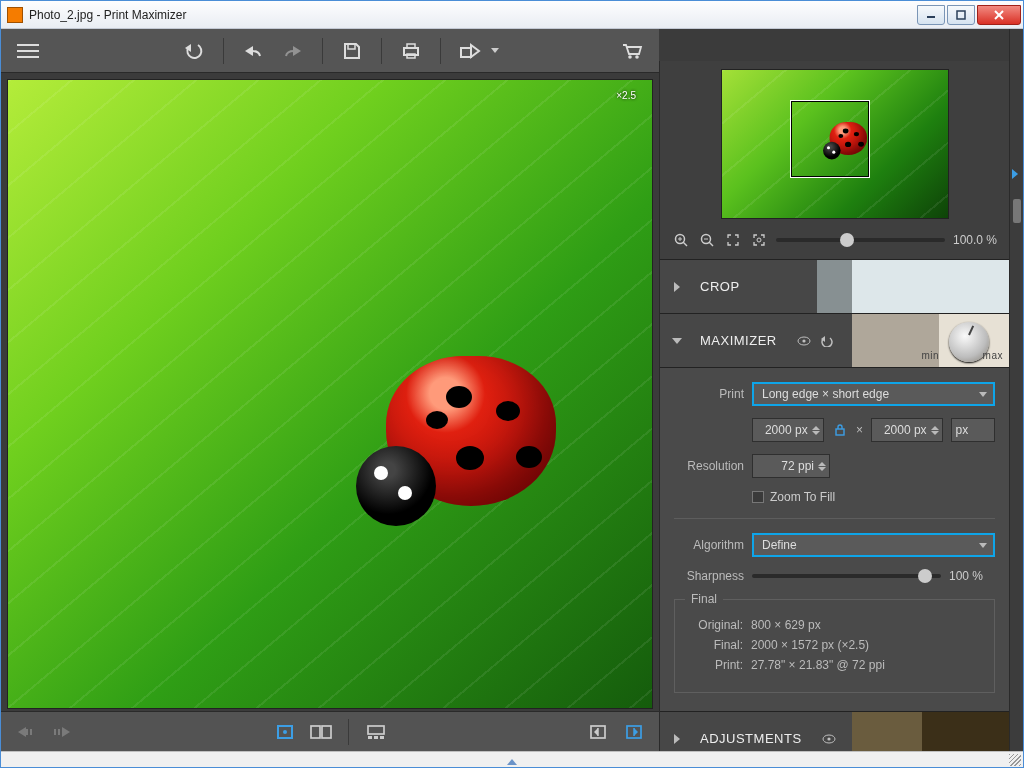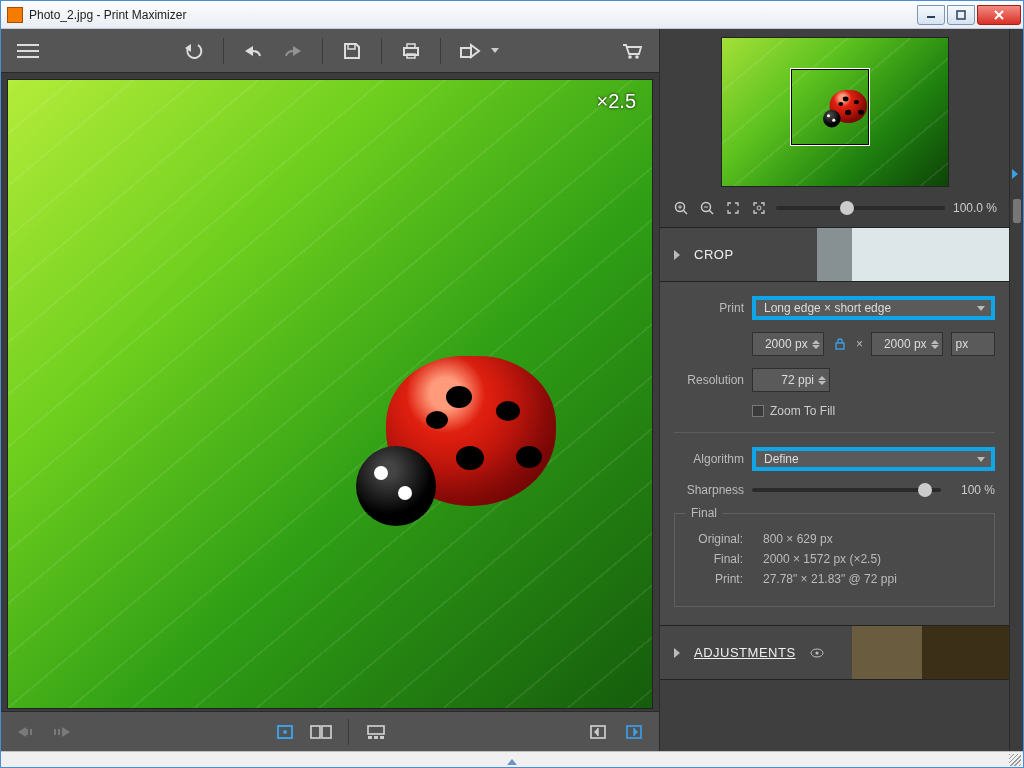--- a/index.html
+++ b/index.html
@@ -8,35 +8,35 @@
 .window { width: 1024px; height: 768px; display: flex; flex-direction: column; border: 1px solid #4a8dd6; }
 .titlebar { height: 28px; background: linear-gradient(#fdfdfe,#e9edf3); display: flex; align-items: center; padding: 0 0 0 6px; border-bottom: 1px solid #c3c9d4; }
 .titlebar .app-icon { width: 16px; height: 16px; background: #f57c00; margin-right: 6px; border: 1px solid #a05000; }
 .titlebar .title { font-size: 12px; color: #222; flex: 1; }
 .winbtns { display: flex; height: 20px; margin-right: 2px; }
 .winbtn { width: 28px; height: 20px; border: 1px solid #7a95b6; border-radius: 0 0 3px 3px; margin-left: 2px; display: flex; align-items: center; justify-content: center; background: linear-gradient(#f6f9fc,#d6e3f0); font-size: 10px; color: #2a3f5a; }
 .winbtn.close { background: linear-gradient(#f28b82,#d93025); color: #fff; border-color: #a02018; width: 44px; }
 
 .app-body { flex: 1; display: flex; background: #3b3b3b; min-height: 0; }
 .main-col { flex: 1; display: flex; flex-direction: column; min-width: 0; }
-.side-col { width: 350px; background: #3f3f3f; display: flex; flex-direction: column; border-left: 1px solid #2a2a2a; }
+.side-col { width: 350px; background: #3f3f3f; display: flex; flex-direction: column; border-left: 1px solid #2a2a2a; margin-top: 32px; }
 .side-rail { width: 14px; background: #3c3c3c; display: flex; flex-direction: column; align-items: center; padding-top: 140px; gap: 20px; border-left: 1px solid #2a2a2a; }
 .side-rail .rtab { width: 10px; height: 10px; border-left: 6px solid #3c9ee5; border-top: 5px solid transparent; border-bottom: 5px solid transparent; }
 .side-rail .rtab2 { width: 8px; height: 24px; background: #777; border-radius: 2px; }
 
 
 .toolbar { height: 44px; background: #555; display: flex; align-items: center; padding: 0 10px; gap: 6px; border-bottom: 1px solid #2a2a2a; }
 .tbtn { width: 34px; height: 30px; display: flex; align-items: center; justify-content: center; color: #e0e0e0; cursor: pointer; border-radius: 2px; }
 .tsep { width: 1px; height: 26px; background: #3a3a3a; margin: 0 6px; }
 .spacer { flex: 1; }
 
 
 .canvas-wrap { flex: 1; background: #3b3b3b; padding: 6px 6px 2px 6px; min-height: 0; position: relative; }
 .canvas { width: 100%; height: 100%; position: relative; overflow: hidden; border: 1px solid #222; }
-.zoom-label { position: absolute; top: 10px; right: 16px; color: #fff; font-size: 20px; text-shadow: 0 0 3px #000; }
+.zoom-label { position: absolute; top: 10px; right: 16px; color: #fff; font-size: 10px; text-shadow: 0 0 3px #000; }
 
 
 .leaf-bg { position: absolute; inset: 0; background: linear-gradient(135deg,#b4ec3a 0%,#6fcf1e 30%,#2f9e15 60%,#155c0c 100%); }
 .leaf-bg::before { content:""; position:absolute; inset:0; background: repeating-linear-gradient(140deg, rgba(255,255,255,0.08) 0 2px, transparent 2px 40px); }
 .ladybug { position: absolute; left: 54%; top: 44%; width: 220px; height: 180px; }
 .ladybug .shell { position:absolute; left:30px; top:0; width:170px; height:150px; border-radius:50% 50% 55% 55%; background: radial-gradient(circle at 35% 25%, #ff9a7a 0 10%, #e02010 25%, #a00808 80%); box-shadow: inset -20px -20px 40px rgba(0,0,0,0.3); }
 .ladybug .head { position:absolute; left:0; top:90px; width:80px; height:80px; border-radius:50%; background: radial-gradient(circle at 40% 30%, #444 0 10%, #000 60%); }
 .dot { position:absolute; border-radius:50%; background:#000; }
 .d1{left:90px;top:30px;width:26px;height:22px;} .d2{left:140px;top:45px;width:24px;height:20px;}
 .d3{left:160px;top:90px;width:26px;height:22px;} .d4{left:100px;top:90px;width:28px;height:24px;}
@@ -54,45 +54,45 @@
 .thumb .leaf-bg{background:linear-gradient(135deg,#a4e038 0%,#5bc11e 35%,#1e800f 70%,#0e4308 100%);} 
 .thumb .marq { position:absolute; left:68px; top:30px; width:80px; height:78px; border:1px solid #fff; box-shadow:0 0 0 1px #000 inset; }
 .thumb .ladybug{left:45%;top:35%;transform:scale(0.22);transform-origin:top left;}
 .zoom-row { display:flex; align-items:center; gap:8px; padding: 8px 12px 10px; color:#ccc; font-size:12px; }
 .zicon { width:18px; height:18px; display:flex; align-items:center; justify-content:center; cursor:pointer; }
 .slider { flex:1; height:4px; background:#2a2a2a; border-radius:2px; position:relative; }
 .slider .knob { position:absolute; top:-5px; width:14px; height:14px; border-radius:50%; background:#ccc; left:38%; }
 
 
 .accordion { flex:1; overflow-y:auto; border-top:1px solid #222; }
-.panel-hd { height:54px; display:flex; align-items:center; padding:0 14px; color:#eee; font-size:13px; letter-spacing:0.5px; cursor:pointer; border-bottom:1px solid #222; background:#444 center/cover; position:relative; gap:14px; }
+.panel-hd { height:54px; display:flex; align-items:center; padding:0 14px; color:#eee; font-size:13px; letter-spacing:0.5px; cursor:pointer; border-bottom:1px solid #222; background:#444 center/cover; position:relative; gap:20px; }
 .panel-hd .arrow { width:0;height:0;border-top:5px solid transparent;border-bottom:5px solid transparent;border-left:6px solid #bbb; }
 .panel-hd.open .arrow { transform: rotate(90deg); }
 .panel-hd .icons { display:flex; gap:8px; align-items:center; }
 .panel-hd .icons svg{opacity:.8}
 .crop-bg{background:linear-gradient(90deg,#474747 0 45%, #879092 45% 55%, #dde7ea 55% 100%);}
 .max-bg{background:linear-gradient(90deg,#474747 0 55%, #afa79a 55% 80%, #e7e1d5 80% 100%);}
-.adj-bg{background:linear-gradient(90deg,#474747 0 55%, #6a5c3e 55% 75%, #3b2f18 75% 100%);text-decoration:underline;}
+.adj-bg{background:linear-gradient(90deg,#474747 0 55%, #6a5c3e 55% 75%, #3b2f18 75% 100%);}
 .dial{position:absolute;right:20px;top:8px;width:40px;height:40px;border-radius:50%;background:radial-gradient(circle at 40% 35%,#fafafa,#bdbdbd 60%,#807a70 100%);box-shadow:0 1px 2px #000;}
 .dial::after{content:"";position:absolute;left:50%;top:3px;width:2px;height:10px;background:#444;transform:translateX(-50%) rotate(25deg);transform-origin:bottom;}
 .minmax{position:absolute;font-size:10px;color:#444;} .mnl{right:70px;bottom:6px;} .mxl{right:6px;bottom:6px;}
 
 .panel-body { background:#4a4a4a; padding:14px 14px 18px; color:#ccc; font-size:12px; border-bottom:1px solid #222; display:flex; flex-direction:column; gap:12px; }
 .frow { display:flex; align-items:center; gap:8px; }
 .frow .lbl { width:70px; text-align:right; color:#bbb; }
-.sel { flex:1; height:24px; background:#5a5a5a; border:4px solid #0ea5e9; color:#ddd; display:flex; align-items:center; justify-content:space-between; padding:0 6px 0 8px; cursor:pointer;text-align:center; }
+.sel { flex:1; height:24px; background:#5a5a5a; border:2px solid #0ea5e9; color:#ddd; display:flex; align-items:center; justify-content:space-between; padding:0 6px 0 8px; cursor:pointer;text-align:center; }
 .sel .caret{width:0;height:0;border-left:4px solid transparent;border-right:4px solid transparent;border-top:5px solid #bbb;}
 .numin { width:78px; height:24px; background:#5a5a5a; border:1px solid #2f2f2f; color:#ddd; display:flex; align-items:center; justify-content:flex-end; padding:0 3px 0 6px; gap:4px; }
 .numin .spin{display:flex;flex-direction:column;gap:1px;} .numin .spin i{width:0;height:0;border-left:4px solid transparent;border-right:4px solid transparent;} .numin .spin .up{border-bottom:4px solid #bbb;} .numin .spin .dn{border-top:4px solid #bbb;}
 .unit-sel{width:48px;height:24px;background:#5a5a5a;border:1px solid #2f2f2f;color:#ddd;display:flex;align-items:center;justify-content:space-between;padding:0 4px;cursor:pointer;}
 .lock{width:18px;height:18px;display:flex;align-items:center;justify-content:center;color:#3c9ee5;}
 .chk{display:flex;align-items:center;gap:6px;} .chk .box{width:12px;height:12px;border:1px solid #777;background:#3a3a3a;}
 .fieldset{border:1px solid #5f5f5f;padding:12px 14px 14px;margin-top:4px;position:relative;}
 .fieldset .legend{position:absolute;top:-8px;left:10px;background:#4a4a4a;padding:0 6px;color:#bbb;}
-.sizerow{display:flex;gap:20px;margin:6px 0;color:#bbb;} .sizerow .k{width:54px;text-align:right;}
+.sizerow{display:flex;gap:8px;margin:6px 0;color:#bbb;} .sizerow .k{width:54px;text-align:right;}
 
 .statusbar { height: 16px; background: #f0f0f0; border-top:1px solid #c0c0c0; position:relative;}
 .statusbar .grip{position:absolute;right:2px;bottom:1px;width:12px;height:12px;background:repeating-linear-gradient(135deg,#999 0 1px,transparent 1px 3px);}
 .statusbar .ctr{position:absolute;left:50%;bottom:2px;transform:translateX(-50%);width:0;height:0;border-left:5px solid transparent;border-right:5px solid transparent;border-bottom:6px solid #6a93c8;}
 
 svg{display:block}
 </style>
 </head>
 <body>
 
@@ -311,20 +311,37 @@
         <div>100.0 %</div>
       </div>
 
       <div class="accordion">
 
         <div class="panel-hd crop-bg">
           <span class="arrow"></span>
           <span>CROP</span>
         </div>
 
+        <div class="panel-hd open max-bg">
+          <span class="arrow"></span>
+          <span>MAXIMIZER</span>
+          <span class="icons">
+            <svg width="14" height="10">
+                <ellipse cx="7" cy="5" rx="6" ry="4" fill="none" stroke="#ddd"></ellipse>
+                <circle cx="7" cy="5" r="1.6" fill="#ddd"></circle>
+              </svg>
+            <svg width="14" height="12">
+                <path d="M11 3 A5 5 0 1 1 4 4" fill="none" stroke="#ddd" stroke-width="1.5"></path>
+                <polygon points="2,4 6,1 6,7" fill="#ddd"></polygon>
+              </svg>
+          </span>
+          <div class="dial"></div>
+          <span class="minmax mnl">min</span>
+          <span class="minmax mxl">max</span>
+        </div>
         <div class="panel-body">
           <div class="frow">
             <div class="lbl">Print</div>
             <div class="sel">
               <span>Long edge × short edge</span>
               <span class="caret"></span>
             </div>
           </div>
           <div class="frow" style="padding-left:78px">
             <div class="numin">
@@ -375,21 +392,21 @@
             <div class="sel">
                 <span>Define</span>
                 <span class="caret"></span>
               </div>
           </div>
           <div class="frow">
             <div class="lbl">Sharpness</div>
             <div class="slider" style="flex:1">
                 <div class="knob" style="left:88%"></div>
               </div>
-            <div style="width:46px;text-align:right">100 %</div>
+            <div style="width:46px;">100 %</div>
           </div>
           <div class="fieldset">
             <div class="legend">Final</div>
             <div class="sizerow">
                 <span class="k">Original:</span>
                 <span>800 × 629 px</span>
               </div>
             <div class="sizerow">
                 <span class="k">Final:</span>
                 <span>2000 × 1572 px (×2.5)</span>

